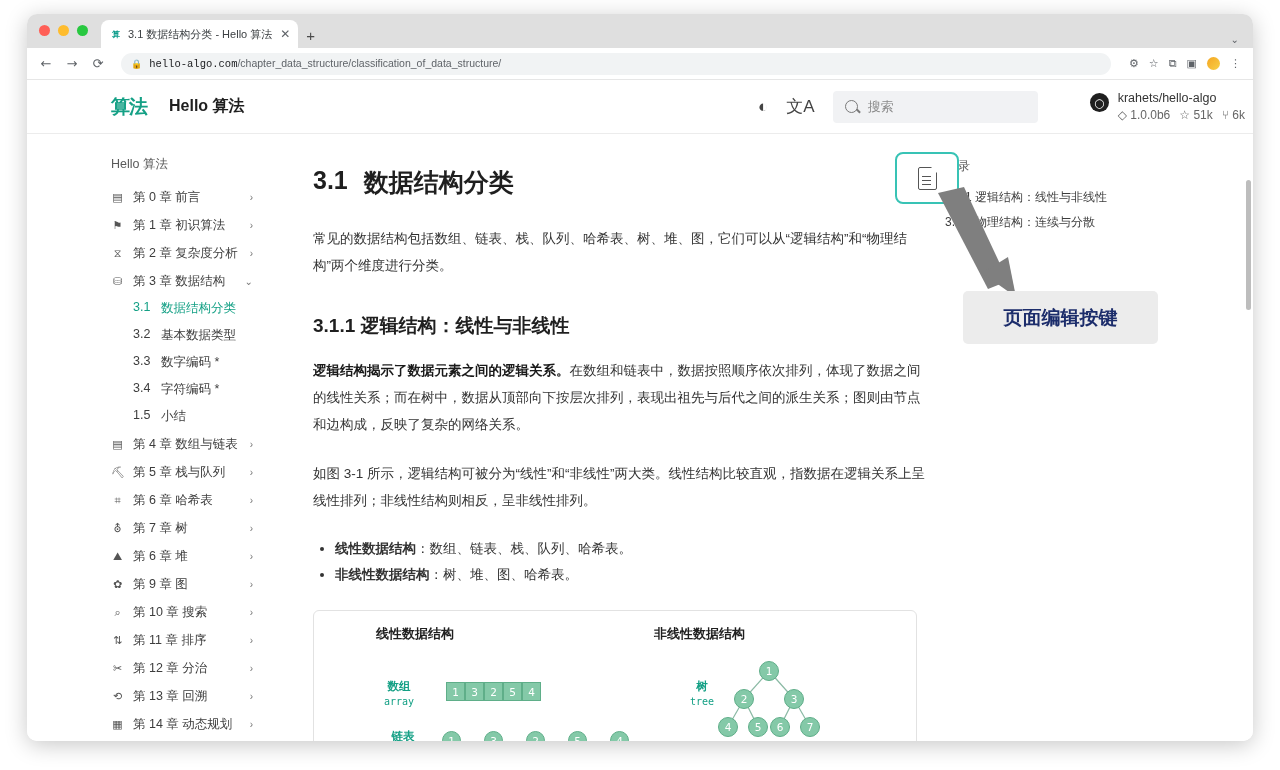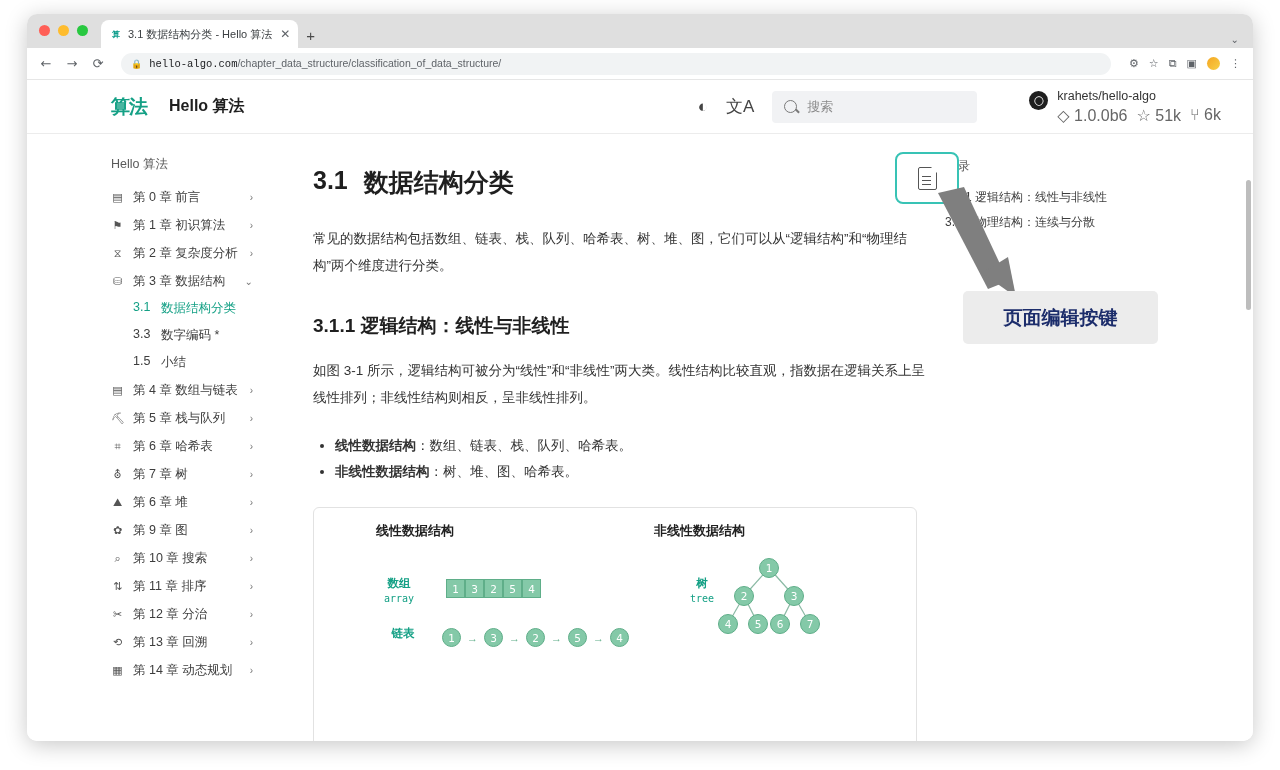--- a/index.html
+++ b/index.html
@@ -126,21 +126,21 @@
   .page {
     position: relative;
     height: 661px;
     background: #ffffff;
     overflow: hidden;
   }
   .site-header {
     height: 54px;
     display: flex;
     align-items: center;
-    padding: 0 32px 0 0;
+    padding: 0 8px 0 0;
     border-bottom: 1px solid #ececec;
     position: relative;
   }
   .brand {
     display: flex; align-items: center; gap: 14px;
     margin-left: 84px;
   }
   .logo {
     width: 44px; height: 26px;
     color: #14a085;
@@ -183,21 +183,21 @@
   }
   .gh-ico {
     width: 19px; height: 19px; border-radius: 50%;
     background: #1f1f1f; color: #fff;
     font-size: 12px; display: flex; align-items: center; justify-content: center;
     margin-top: 2px;
     font-family: "DejaVu Sans", sans-serif;
   }
   .repo-name { font-size: 12.5px; color: #333; }
   .repo-stats {
-    font-size: 16px; color: #666;
+    font-size: 12px; color: #666;
     display: flex; gap: 9px; margin-top: 3px;
   }
   
   .body-wrap {
     display: flex;
     height: 607px;
     position: relative;
   }
   .sidebar {
     width: 240px;
@@ -449,22 +449,30 @@
             <span class="ico">⛁</span>
             <span class="label">第 3 章   数据结构</span>
             <span class="chev">⌄</span>
           </div>
 
           <div class="nav-sub active">
             <span class="num">3.1</span>
             <span>数据结构分类</span>
           </div>
           <div class="nav-sub">
+            <span class="num">3.2</span>
+            <span>基本数据类型</span>
+          </div>
+          <div class="nav-sub">
             <span class="num">3.3</span>
             <span>数字编码 *</span>
+          </div>
+          <div class="nav-sub">
+            <span class="num">3.4</span>
+            <span>字符编码 *</span>
           </div>
           <div class="nav-sub">
             <span class="num">1.5</span>
             <span>小结</span>
           </div>
 
           <div class="nav-item">
             <span class="ico">▤</span>
             <span class="label">第 4 章   数组与链表</span>
             <span class="chev">›</span>
@@ -527,20 +535,21 @@
 
         </div>
 
         <div class="content">
           <h1 class="title">
             <span>3.1</span>
             <span>数据结构分类</span>
           </h1>
           <div class="para">常见的数据结构包括数组、链表、栈、队列、哈希表、树、堆、图，它们可以从“逻辑结构”和“物理结构”两个维度进行分类。</div>
           <h2 class="sub">3.1.1   逻辑结构：线性与非线性</h2>
+          <div class="para"><b>逻辑结构揭示了数据元素之间的逻辑关系。</b><span>在数组和链表中，数据按照顺序依次排列，体现了数据之间的线性关系；而在树中，数据从顶部向下按层次排列，表现出祖先与后代之间的派生关系；图则由节点和边构成，反映了复杂的网络关系。</span></div>
           <div class="para">如图 3-1 所示，逻辑结构可被分为“线性”和“非线性”两大类。线性结构比较直观，指数据在逻辑关系上呈线性排列；非线性结构则相反，呈非线性排列。</div>
           <ul class="bullets">
             <li><b>线性数据结构</b><span>：数组、链表、栈、队列、哈希表。</span></li>
             <li><b>非线性数据结构</b><span>：树、堆、图、哈希表。</span></li>
           </ul>
 
           <div class="figure">
             <div class="fig-h" style="left:62px; top:14px;">线性数据结构</div>
             <div class="fig-h" style="left:340px; top:14px;">非线性数据结构</div>
 

